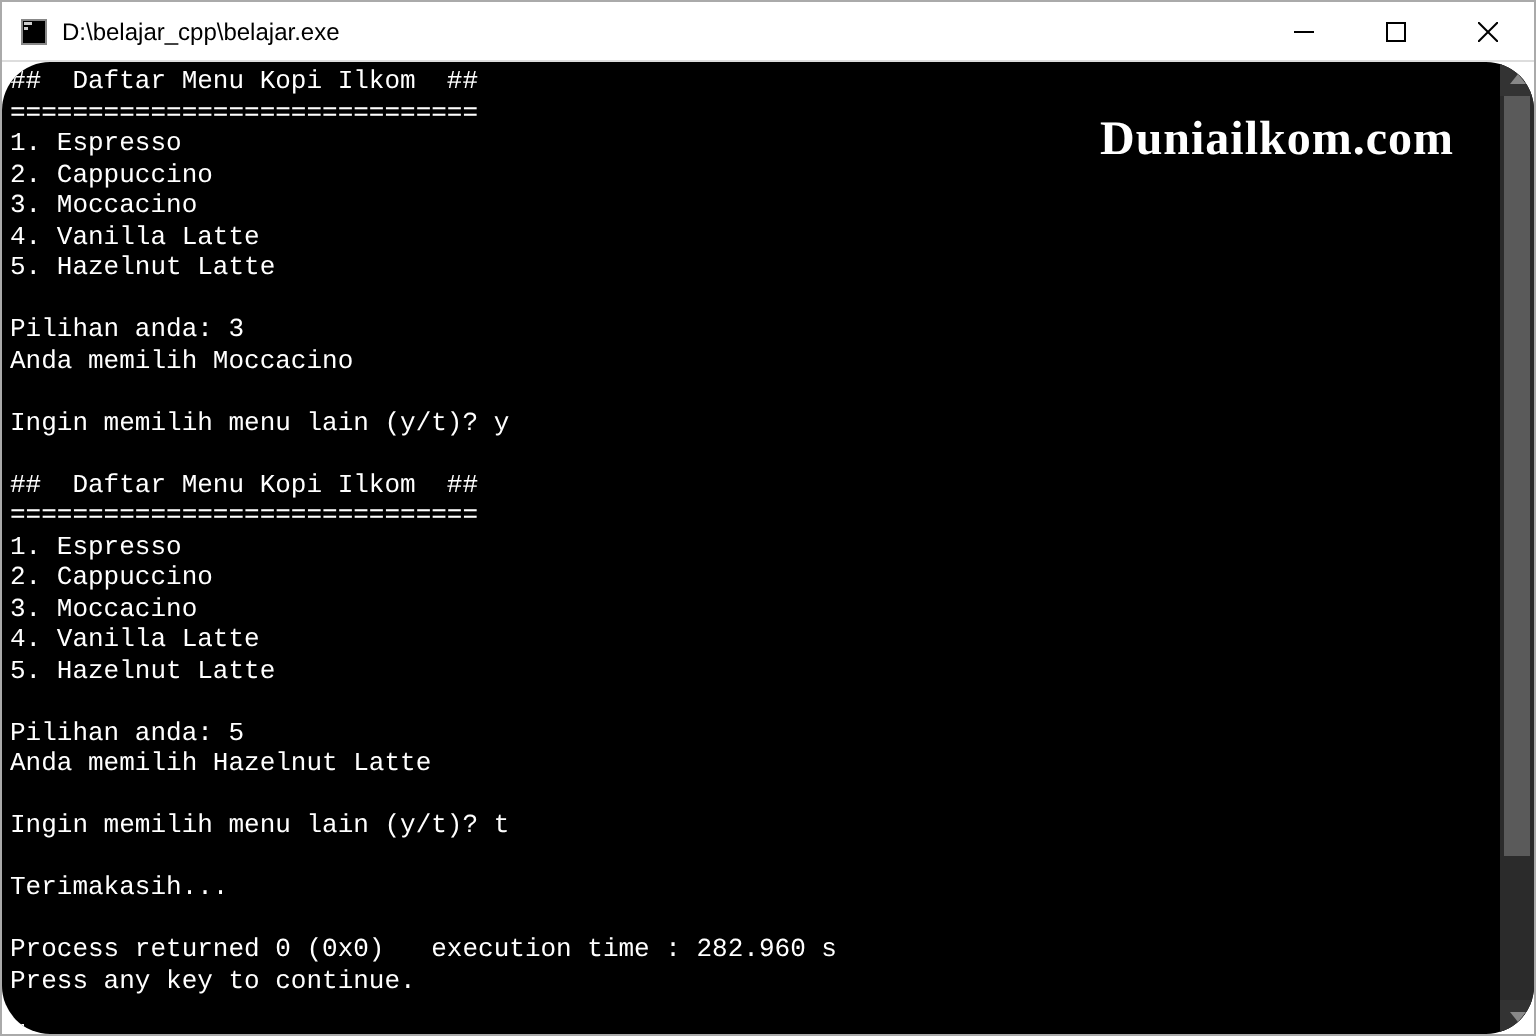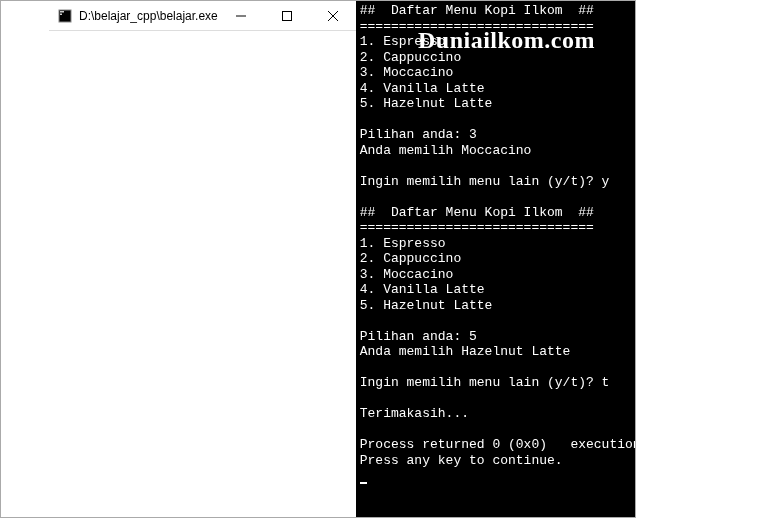--- a/index.html
+++ b/index.html
@@ -4,26 +4,25 @@
   <style>
     * { margin: 0; padding: 0; box-sizing: border-box; }
     body {
       width: 768px;
       height: 518px;
       font-family: "Segoe UI", Tahoma, sans-serif;
       background: #fff;
       overflow: hidden;
     }
     .window {
-      width: 636px;
+      width: 768px;
       height: 518px;
       border: 1px solid #aaa;
       display: flex;
-      flex-direction: row;
-      padding-left: 48px;
+      flex-direction: column;
     }
     .titlebar {
       height: 30px;
       background: #fff;
       display: flex;
       align-items: center;
       border-bottom: 1px solid #ddd;
     }
     .titlebar-icon {
       width: 16px;
@@ -54,20 +53,21 @@
       color: #000;
       background: #fff;
     }
     .titlebar-btn svg { display: block; }
     .console-area {
       flex: 1;
       background: #000;
       position: relative;
       overflow: hidden;
       display: flex;
+      border-radius: 24px;
     }
     .console-text {
       flex: 1;
       color: #fff;
       font-family: Consolas, "Courier New", monospace;
       font-size: 13px;
       line-height: 15.5px;
       white-space: pre;
       padding: 2px 4px;
     }

